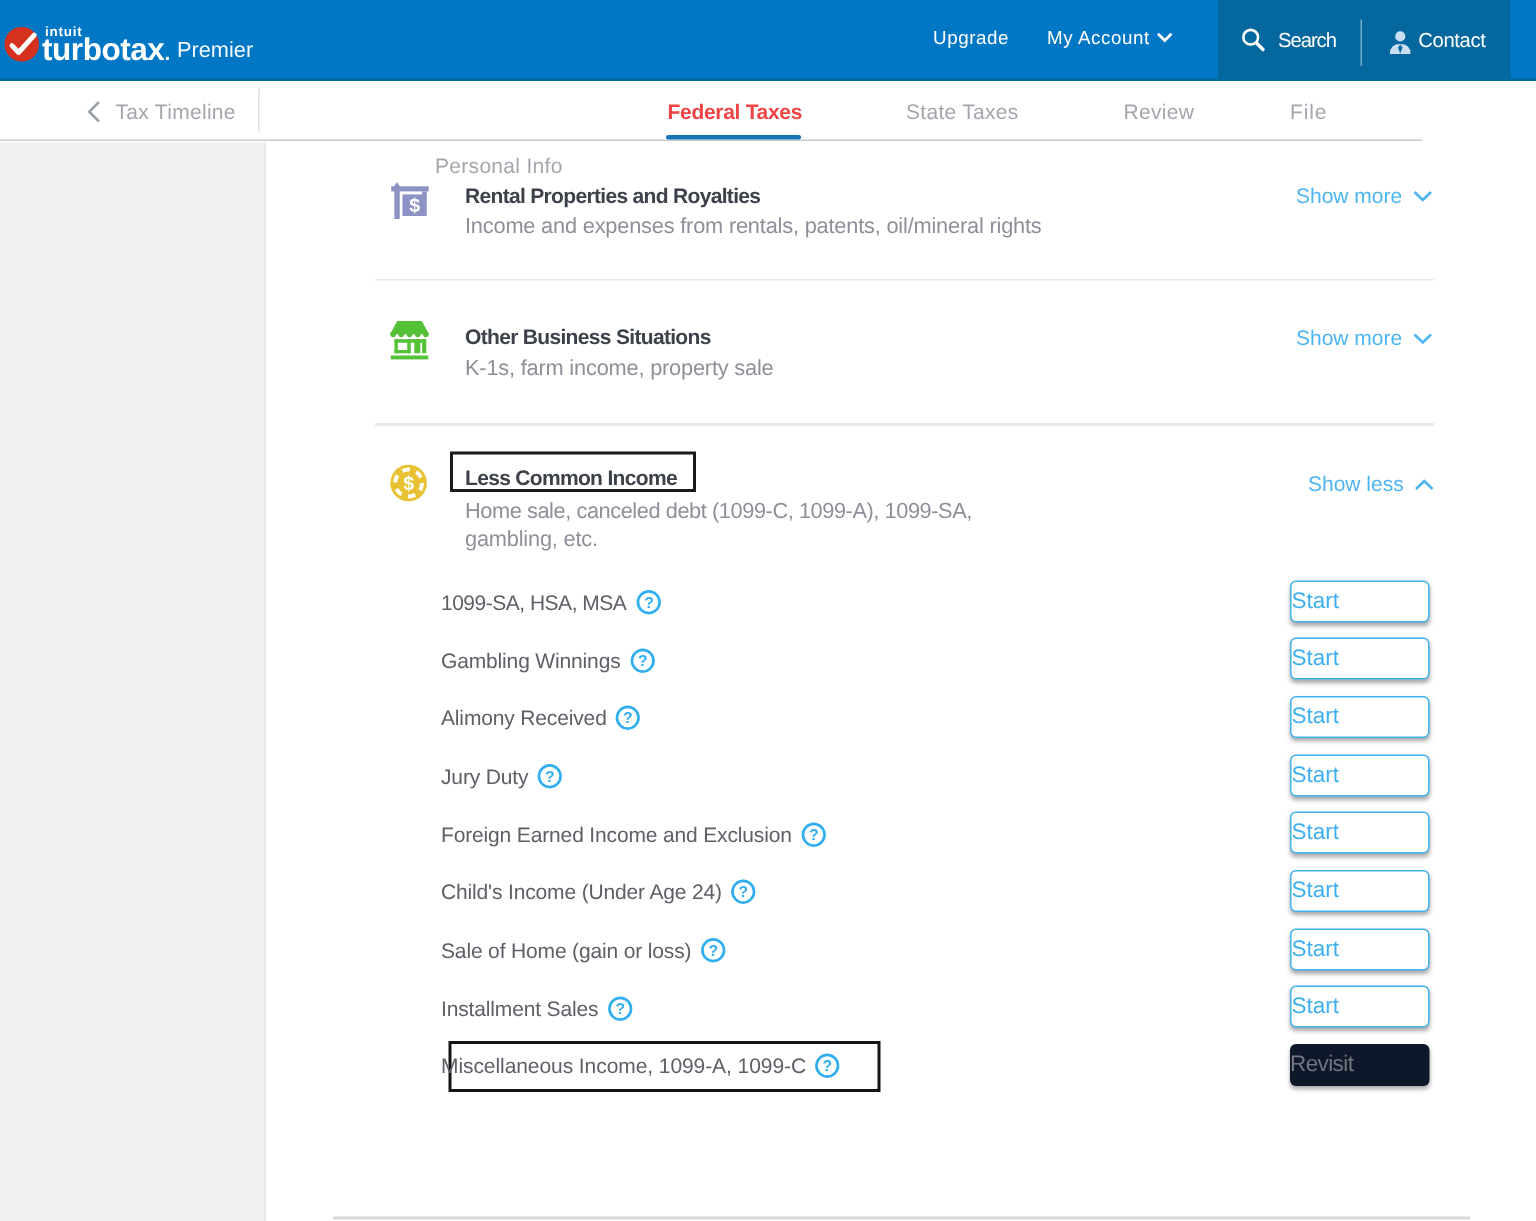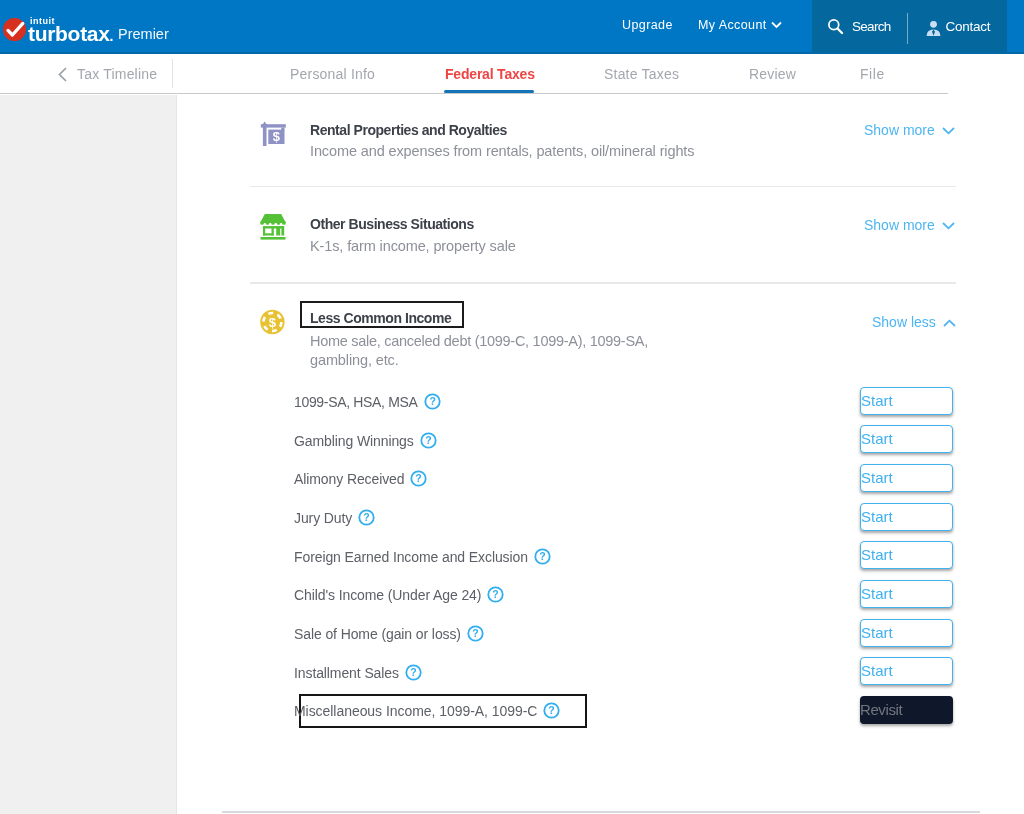--- a/index.html
+++ b/index.html
@@ -25,21 +25,21 @@
 #hdr-div { position:absolute; left:907px; top:13px; width:1px; height:31px; background:rgba(255,255,255,0.45); }
 #contact-ico { position:absolute; left:925px; top:20px; }
 #contact-txt { position:absolute; left:945.5px; top:19px; color:#fff; font-size:13.5px; letter-spacing:-0.25px; }
 
 
 #nav { position:absolute; left:0; top:54px; width:948px; height:40px; background:#fff; border-bottom:1px solid #c9c9cc; }
 .nav-item { position:absolute; top:12px; font-size:14px; color:#a3a7ad; letter-spacing:0.2px; }
 #nav-chev { position:absolute; left:58px; top:13px; }
 #tax-timeline { left:77px; }
 #nav-div { position:absolute; left:172px; top:5px; width:1px; height:29px; background:#e2e2e4; }
-#n-personal { left:290px; }
+#n-personal { left:290px;margin-top:36px; }
 #n-federal { left:445px; color:#ef4444; font-weight:bold; letter-spacing:-0.2px; }
 #n-underline { position:absolute; left:444px; top:36px; width:90px; height:3px; background:#1474b8; border-radius:2px; }
 #n-state { left:604px; }
 #n-review { left:749px; }
 #n-file { left:860px; letter-spacing:0.55px; }
 
 
 #sidebar { position:absolute; left:0; top:95px; width:177px; height:719px; background:#f0f0f1; border-right:1px solid #e6e6e8; }
 
 

